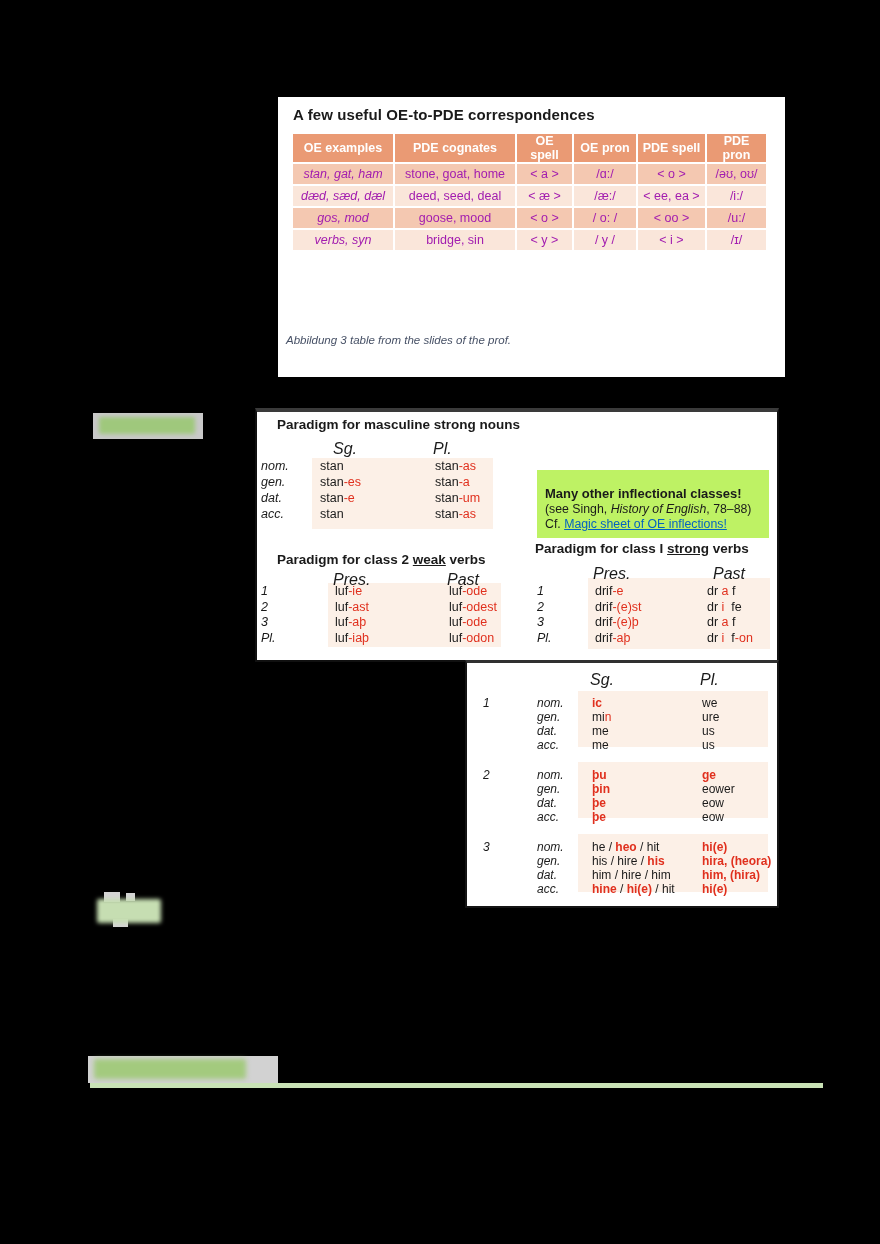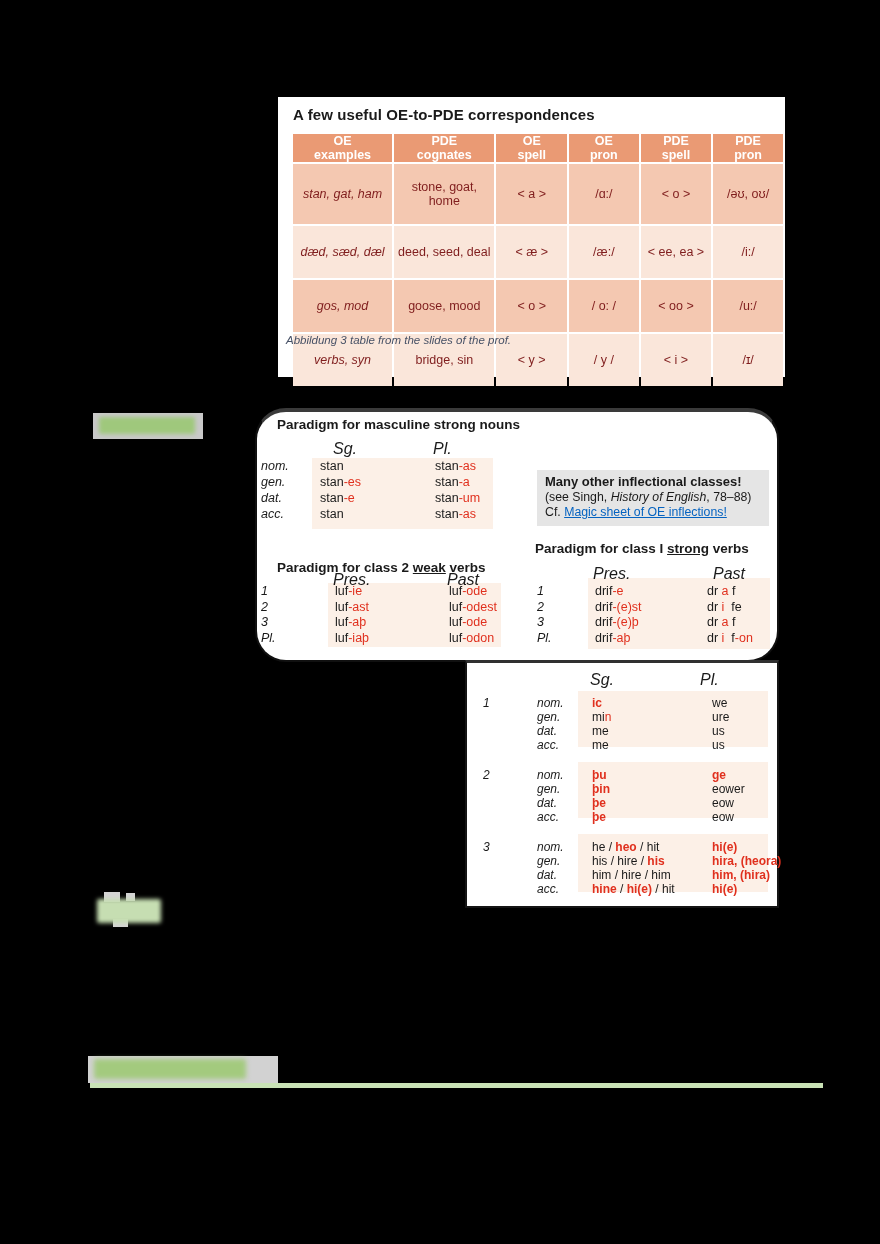--- a/index.html
+++ b/index.html
@@ -4,28 +4,28 @@
 <style>
   html,body{margin:0;padding:0;}
   .page{position:relative;width:880px;height:1244px;background:#000;overflow:hidden;
         font-family:"Liberation Sans",sans-serif;color:#1a1a1a;}
   .abs{position:absolute;}
 
   
   .slide{position:absolute;background:#fff;}
   .slide1{left:270px;top:97px;width:507px;height:280px;margin-left:8px;}
   .slide2{left:255px;top:408px;width:520px;height:248px;border-top:4px solid #3a3a3a;
-          border-left:2px solid #101010;border-right:2px solid #101010;border-bottom:2px solid #101010;border-radius:31px;}
+          border-left:2px solid #101010;border-right:2px solid #101010;border-bottom:2px solid #101010;}
   .slide3{left:465px;top:660px;width:310px;height:243px;border:2px solid #141414;border-top:3px solid #303030;}
 
   
   .s1-title{left:15px;top:9px;font-size:15px;font-weight:bold;letter-spacing:.1px;}
   .corr-table{position:absolute;left:13px;top:35px;border-collapse:separate;border-spacing:2px;}
-  .corr-table th{background:#ea9a74;color:#fff;font-weight:bold;font-size:12.5px;height:21px;text-align:center;padding:0 21px;}
-  .corr-table td{font-size:12.5px;height:20px;text-align:center;padding:16px 2px;color:#7f1d1d;}
+  .corr-table th{background:#ea9a74;color:#fff;font-weight:bold;font-size:12.5px;height:21px;text-align:center;padding:0 3px;}
+  .corr-table td{font-size:12.5px;height:20px;text-align:center;padding:0 2px;color:#a21caf;}
   .corr-table tbody tr:nth-child(odd) td{background:#f4c8b1;}
   .corr-table tbody tr:nth-child(even) td{background:#fae6da;}
   .corr-table td:first-child{font-style:italic;}
   .s1-caption{left:8px;top:237px;font-size:11.5px;font-style:italic;color:#475166;}
 
   
   .ptitle{font-size:13.5px;font-weight:bold;}
   .colhdr{font-size:16px;font-style:italic;}
   .peach{background:#fcf0e7;}
   .seg-k{color:#1a1a1a;}
@@ -37,48 +37,48 @@
 
   
   .noun-peach{left:55px;top:46px;width:181px;height:71px;}
   .noun-rows{left:4px;top:47px;}
   .noun-rows .frow{height:16px;}
   .nc-case{width:59px;font-style:italic;}
   .nc-sg{width:115px;}
   .hdr-sg2{left:76px;top:28px;} .hdr-pl2{left:176px;top:28px;}
 
   
-  .info-box{left:280px;top:58px;width:232px;background:#e5e5e5;padding:4px 8px 6px 8px;box-sizing:border-box;}
+  .info-box{left:280px;top:58px;width:232px;background:#bef264;padding:16px 8px 6px 8px;box-sizing:border-box;}
   .ib-1{font-size:13px;font-weight:bold;line-height:16px;}
   .ib-2,.ib-3{font-size:12.3px;line-height:15px;}
   .link{color:#0563c1;text-decoration:underline;cursor:pointer;}
   .uline{text-decoration:underline;}
 
   
-  .weak-title{left:20px;top:148px;} .strong-title{left:278px;top:129px;}
+  .weak-title{left:20px;top:140px;} .strong-title{left:278px;top:129px;}
   .hdr-pres-w{left:76px;top:159px;} .hdr-past-w{left:190px;top:159px;}
   .hdr-pres-s{left:336px;top:153px;} .hdr-past-s{left:456px;top:153px;}
   .weak-peach{left:71px;top:171px;width:173px;height:64px;}
   .strong-peach{left:331px;top:166px;width:182px;height:71px;}
   .weak-rows{left:4px;top:172px;} .strong-rows{left:280px;top:172px;}
   .weak-rows .frow,.strong-rows .frow{height:15.5px;}
   .wc-n{width:74px;font-style:italic;} .wc-pres{width:114px;}
   .sc-n{width:58px;font-style:italic;} .sc-pres{width:112px;}
 
   
   .hdr-sg3{left:123px;top:8px;} .hdr-pl3{left:233px;top:8px;}
   .p-g1{left:111px;top:28px;width:190px;height:56px;}
   .p-g2{left:111px;top:99px;width:190px;height:56px;}
   .p-g3{left:111px;top:171px;width:190px;height:58px;}
   .pgroup{position:absolute;left:16px;}
   .g1{top:33px;} .g2{top:105px;} .g3{top:177px;}
   .pgroup .frow{height:14px;font-size:12px;}
   .pc-n{width:54px;font-style:italic;}
   .pc-case{width:55px;font-style:italic;}
-  .pc-sg{width:120px;}
+  .pc-sg{width:110px;}
 
   
   .r1-bg{left:93px;top:413px;width:110px;height:26px;background:#c9c9c9;}
   .r1-fg{left:99px;top:417px;width:96px;height:17px;background:#9fc87c;filter:blur(2px);border-radius:2px;}
   .r2-tab1{left:104px;top:892px;width:16px;height:10px;background:#d4d4d4;}
   .r2-tab2{left:126px;top:893px;width:9px;height:8px;background:#d4d4d4;}
   .r2-tab3{left:113px;top:919px;width:15px;height:8px;background:#d4d4d4;}
   .r2-fg{left:97px;top:899px;width:64px;height:24px;background:#c6deb2;filter:blur(2px);border-radius:2px;}
   .r3-bg{left:88px;top:1056px;width:190px;height:27px;background:#d2d2d2;}
   .r3-fg{left:94px;top:1059px;width:152px;height:20px;background:#a3ca7e;filter:blur(2.5px);border-radius:2px;}

